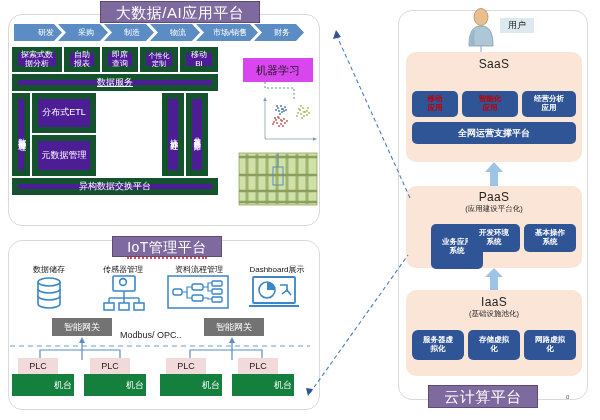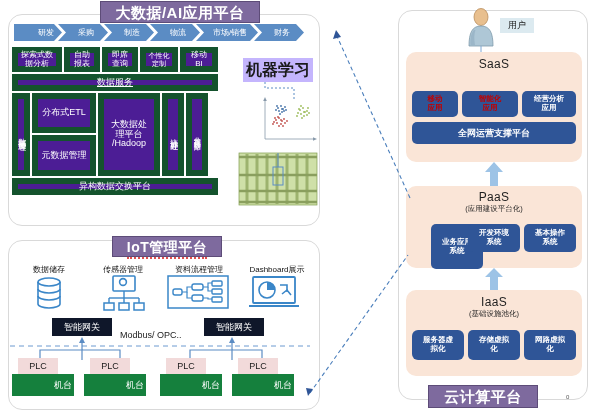--- a/index.html
+++ b/index.html
@@ -17,21 +17,21 @@
     border: 1px solid #d9d9d9;
     border-radius: 14px;
     background: #ffffff;
   }
   .panel-title {
     position: absolute;
     background: #7e6a9e;
     border: 1px solid #5d4c78;
     color: #ffffff;
     text-align: center;
-    font-weight: bold;
+    font-weight: normal;
     letter-spacing: .5px;
     z-index: 20;
     white-space: nowrap;
   }
   .spell { border-bottom: 2px dotted #e05050; display: inline-block; padding-bottom: 0px; }
 
   
   .bbox {
     position: absolute;
     background: #4c1d95;
@@ -59,23 +59,23 @@
     color: #fff;
     font-size: 8px;
     display: flex; align-items: center; justify-content: center;
     padding-left: 6px;
     clip-path: polygon(0 0, calc(100% - 8px) 0, 100% 50%, calc(100% - 8px) 100%, 0 100%, 8px 50%);
   }
   .chev:first-child { clip-path: polygon(0 0, calc(100% - 8px) 0, 100% 50%, calc(100% - 8px) 100%, 0 100%); padding-left: 16px; font-family: Liberation Mono, monospace; }
 
   
   #ml-label {
-    position: absolute; background: #c4b5fd; color: #1b1b1b;
+    position: absolute; background: #d946ef; color: #1b1b1b;
     display: flex; align-items: center; justify-content: center;
-    font-size: 16px; font-weight: bold;
+    font-size: 11px; font-weight: normal;
   }
 
   
   .cloudband {
     position: absolute;
     background: #fae5d7;
     border-radius: 10px;
   }
   .cloud-h { position: absolute; width: 100%; text-align: center; color: #1f1f1f; }
   .cloud-h .big { font-size: 12px; letter-spacing: .3px; }
@@ -85,21 +85,21 @@
     border-radius: 5px;
     display: flex; align-items: center; justify-content: center; text-align: center;
     font-size: 7.5px; line-height: 1.15; font-weight: bold;
   }
   .cbox.redtx { color: #c00000; }
 
   
   .iot-lab { position: absolute; font-size: 8px; color: #111; text-align: center; white-space: nowrap; }
   .iot-icon { position: absolute; background: #fff; }
   .gw {
-    position: absolute; background: #0f172a; color: #fff; font-size: 9px;
+    position: absolute; background: #737373; color: #fff; font-size: 9px;
     display: flex; align-items: center; justify-content: center;
   }
   .plc {
     position: absolute; background: #f2dada; color: #1b1b1b; font-size: 9px;
     display: flex; align-items: center; justify-content: center;
   }
   .mach {
     position: absolute; background: #15803d; color: #fff; font-size: 9px;
     display: flex; align-items: center; justify-content: center; padding-left: 40px;
   }
@@ -134,23 +134,20 @@
   <div class="bbox" style="left:140px; top:47px; width:38px; height:25px; font-size:7px; white-space:pre-line;">个性化
 定制</div>
   <div class="bbox" style="left:180px; top:47px; width:38px; height:25px; font-size:8px; white-space:pre-line;">移动
 BI</div>
 
   <div class="bbox" style="left:12px; top:74px; width:206px; height:17px; font-size:9px;text-decoration:underline;">数据服务</div>
 
   <div class="bbox vert" style="left:12px; top:93px; width:18px; height:83px; font-size:8px;">数据质量管理</div>
   <div class="bbox" style="left:32px; top:135px; width:64px; height:41px; font-size:9px;">元数据管理</div>
   <div class="bbox" style="left:32px; top:93px; width:64px; height:40px; font-size:9px;">分布式ETL</div>
-  <div class="bbox" style="left:98px; top:93px; width:62px; height:83px; font-size:9px; white-space:pre-line;">大数据处
-理平台
-/Hadoop</div>
   <div class="bbox vert" style="left:162px; top:93px; width:22px; height:83px; font-size:8px;">流计算处理</div>
   <div class="bbox vert" style="left:186px; top:93px; width:22px; height:83px; font-size:7px;">分布式列式数据库</div>
 
   <div class="bbox" style="left:12px; top:178px; width:206px; height:17px; font-size:9px;">异构数据交换平台</div>
 
   <div id="ml-label" style="left:243px; top:58px; width:70px; height:24px;">机器学习</div>
 
   <svg style="position:absolute; left:238px; top:82px; width:80px; height:70px;" width="80" height="70" viewBox="0 0 80 70">
     <path d="M27 0 L27 6 L56 6 L56 18" fill="none" stroke="#5b8cc4" stroke-width="1" stroke-dasharray="2,2"></path>
     <line x1="27" y1="18" x2="27" y2="57" stroke="#8899aa" stroke-width="0.8"></line>

